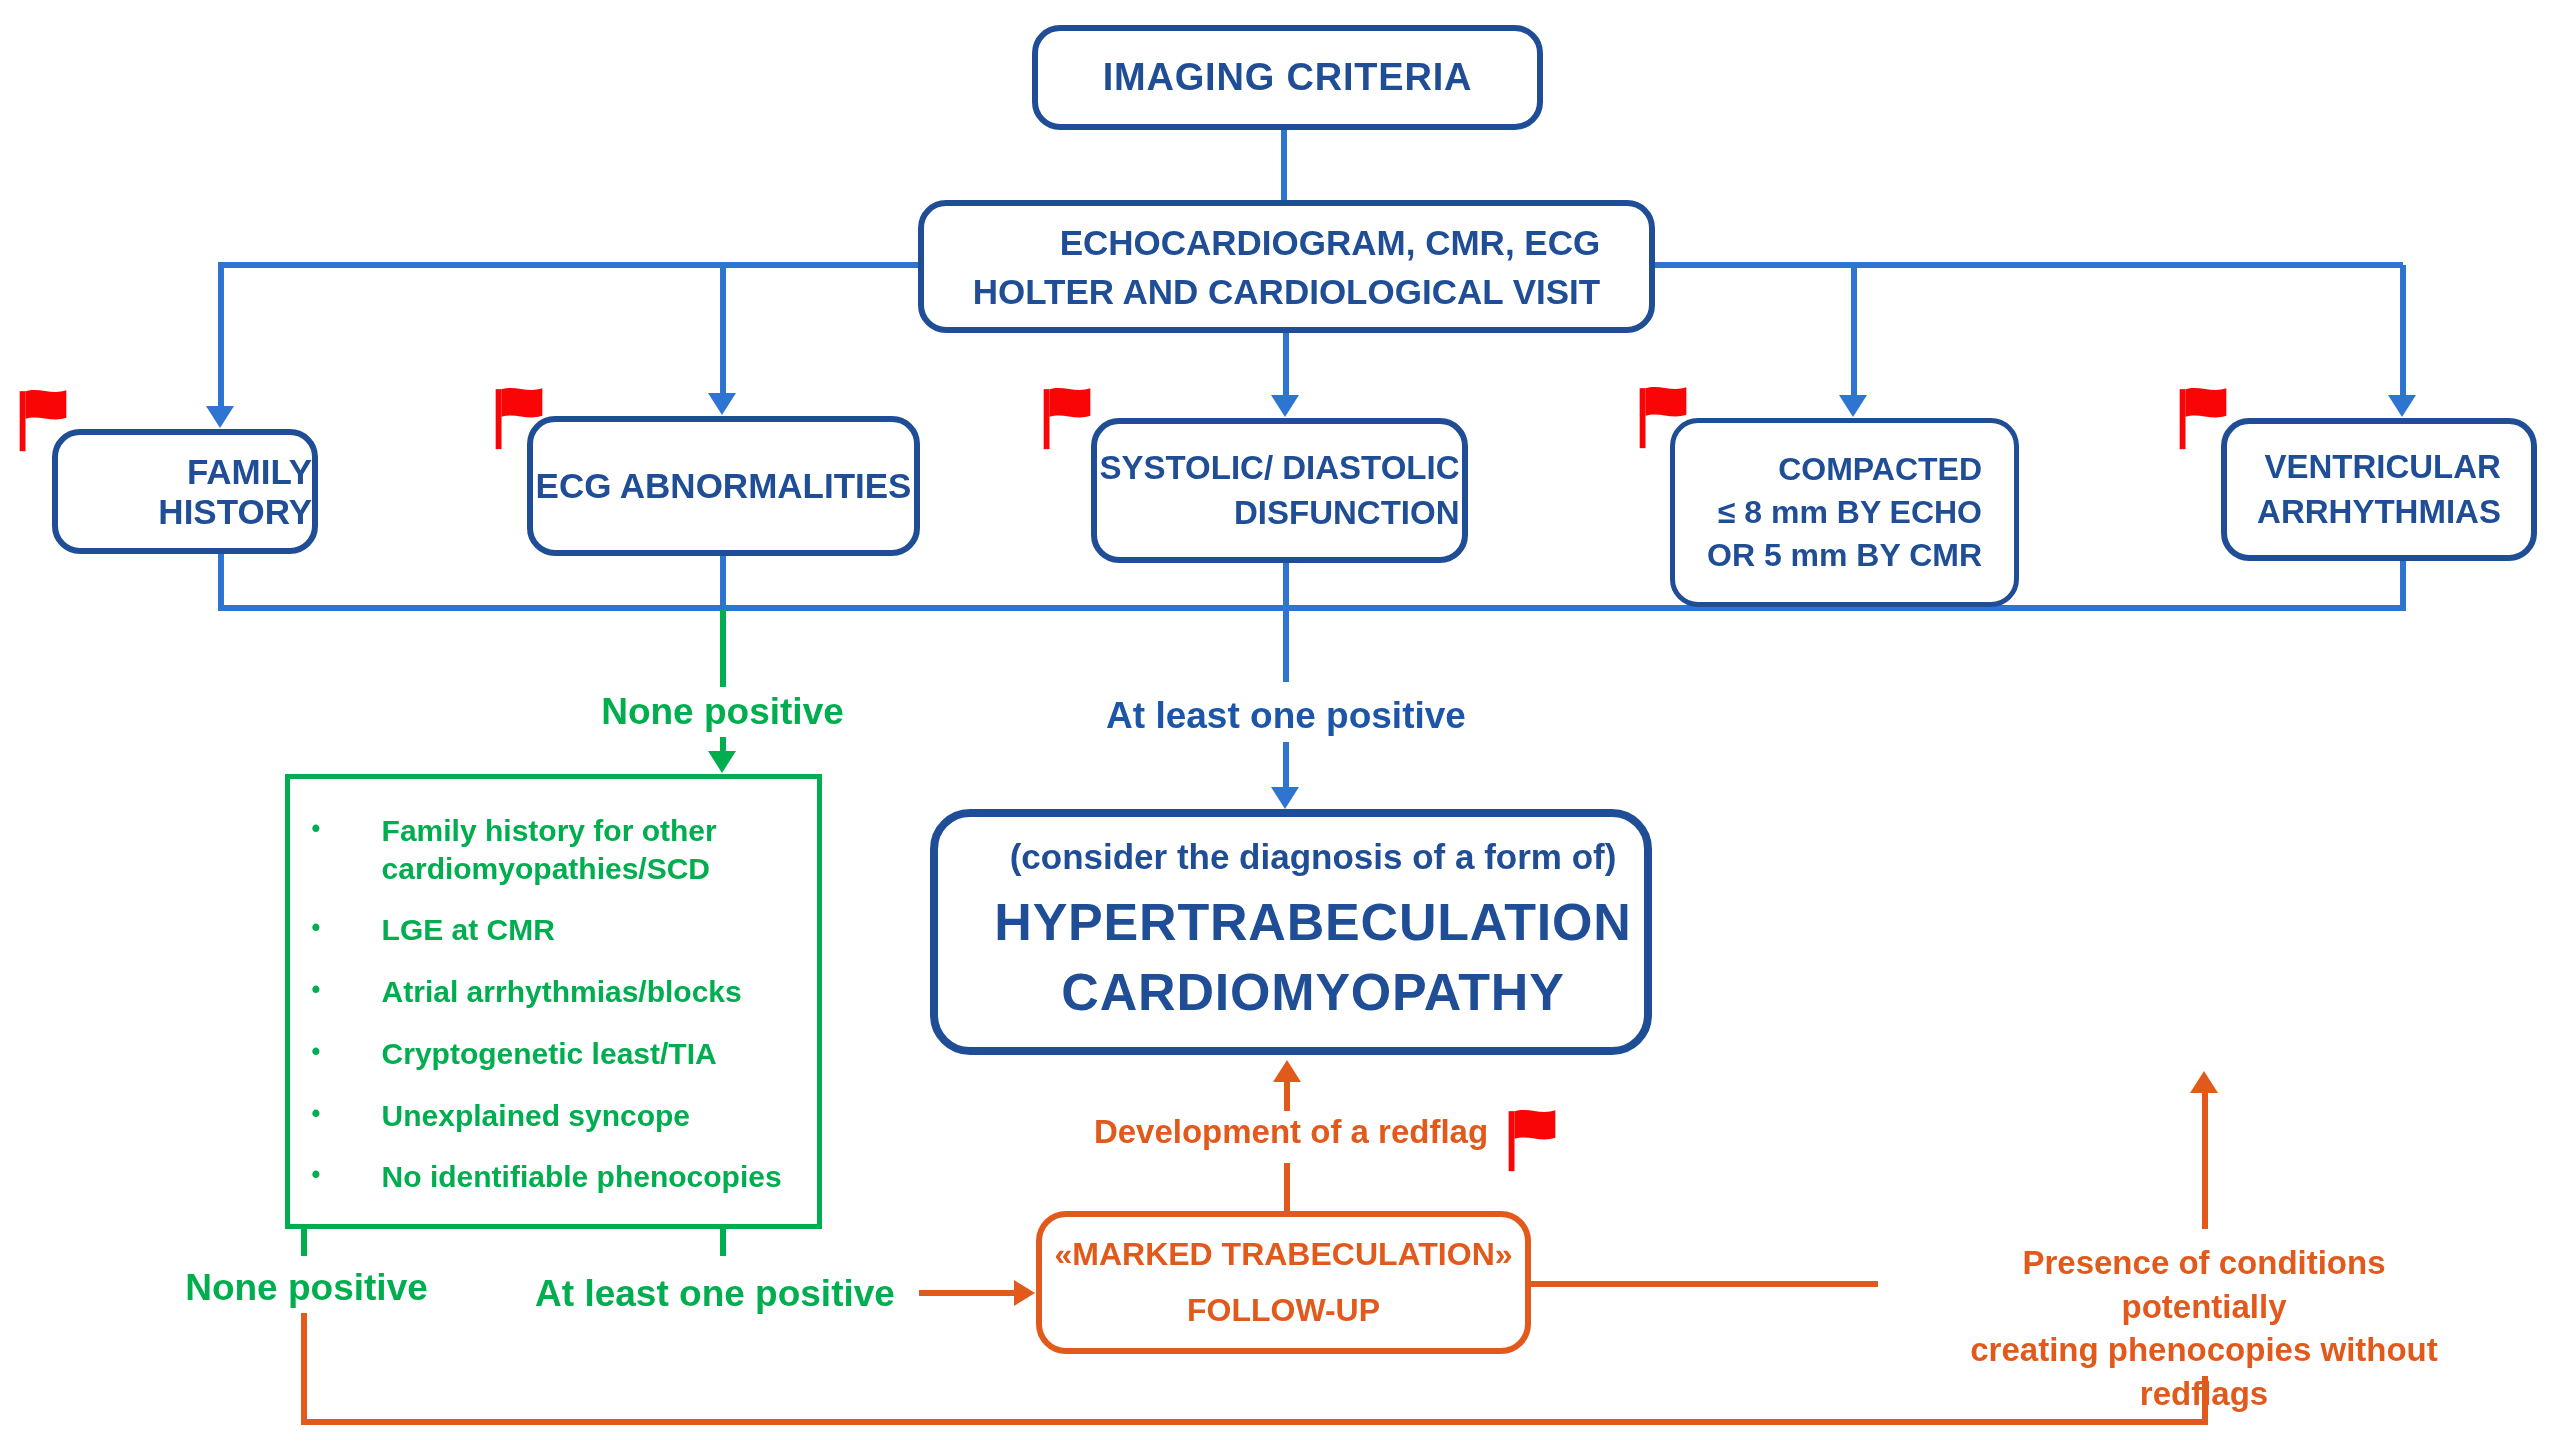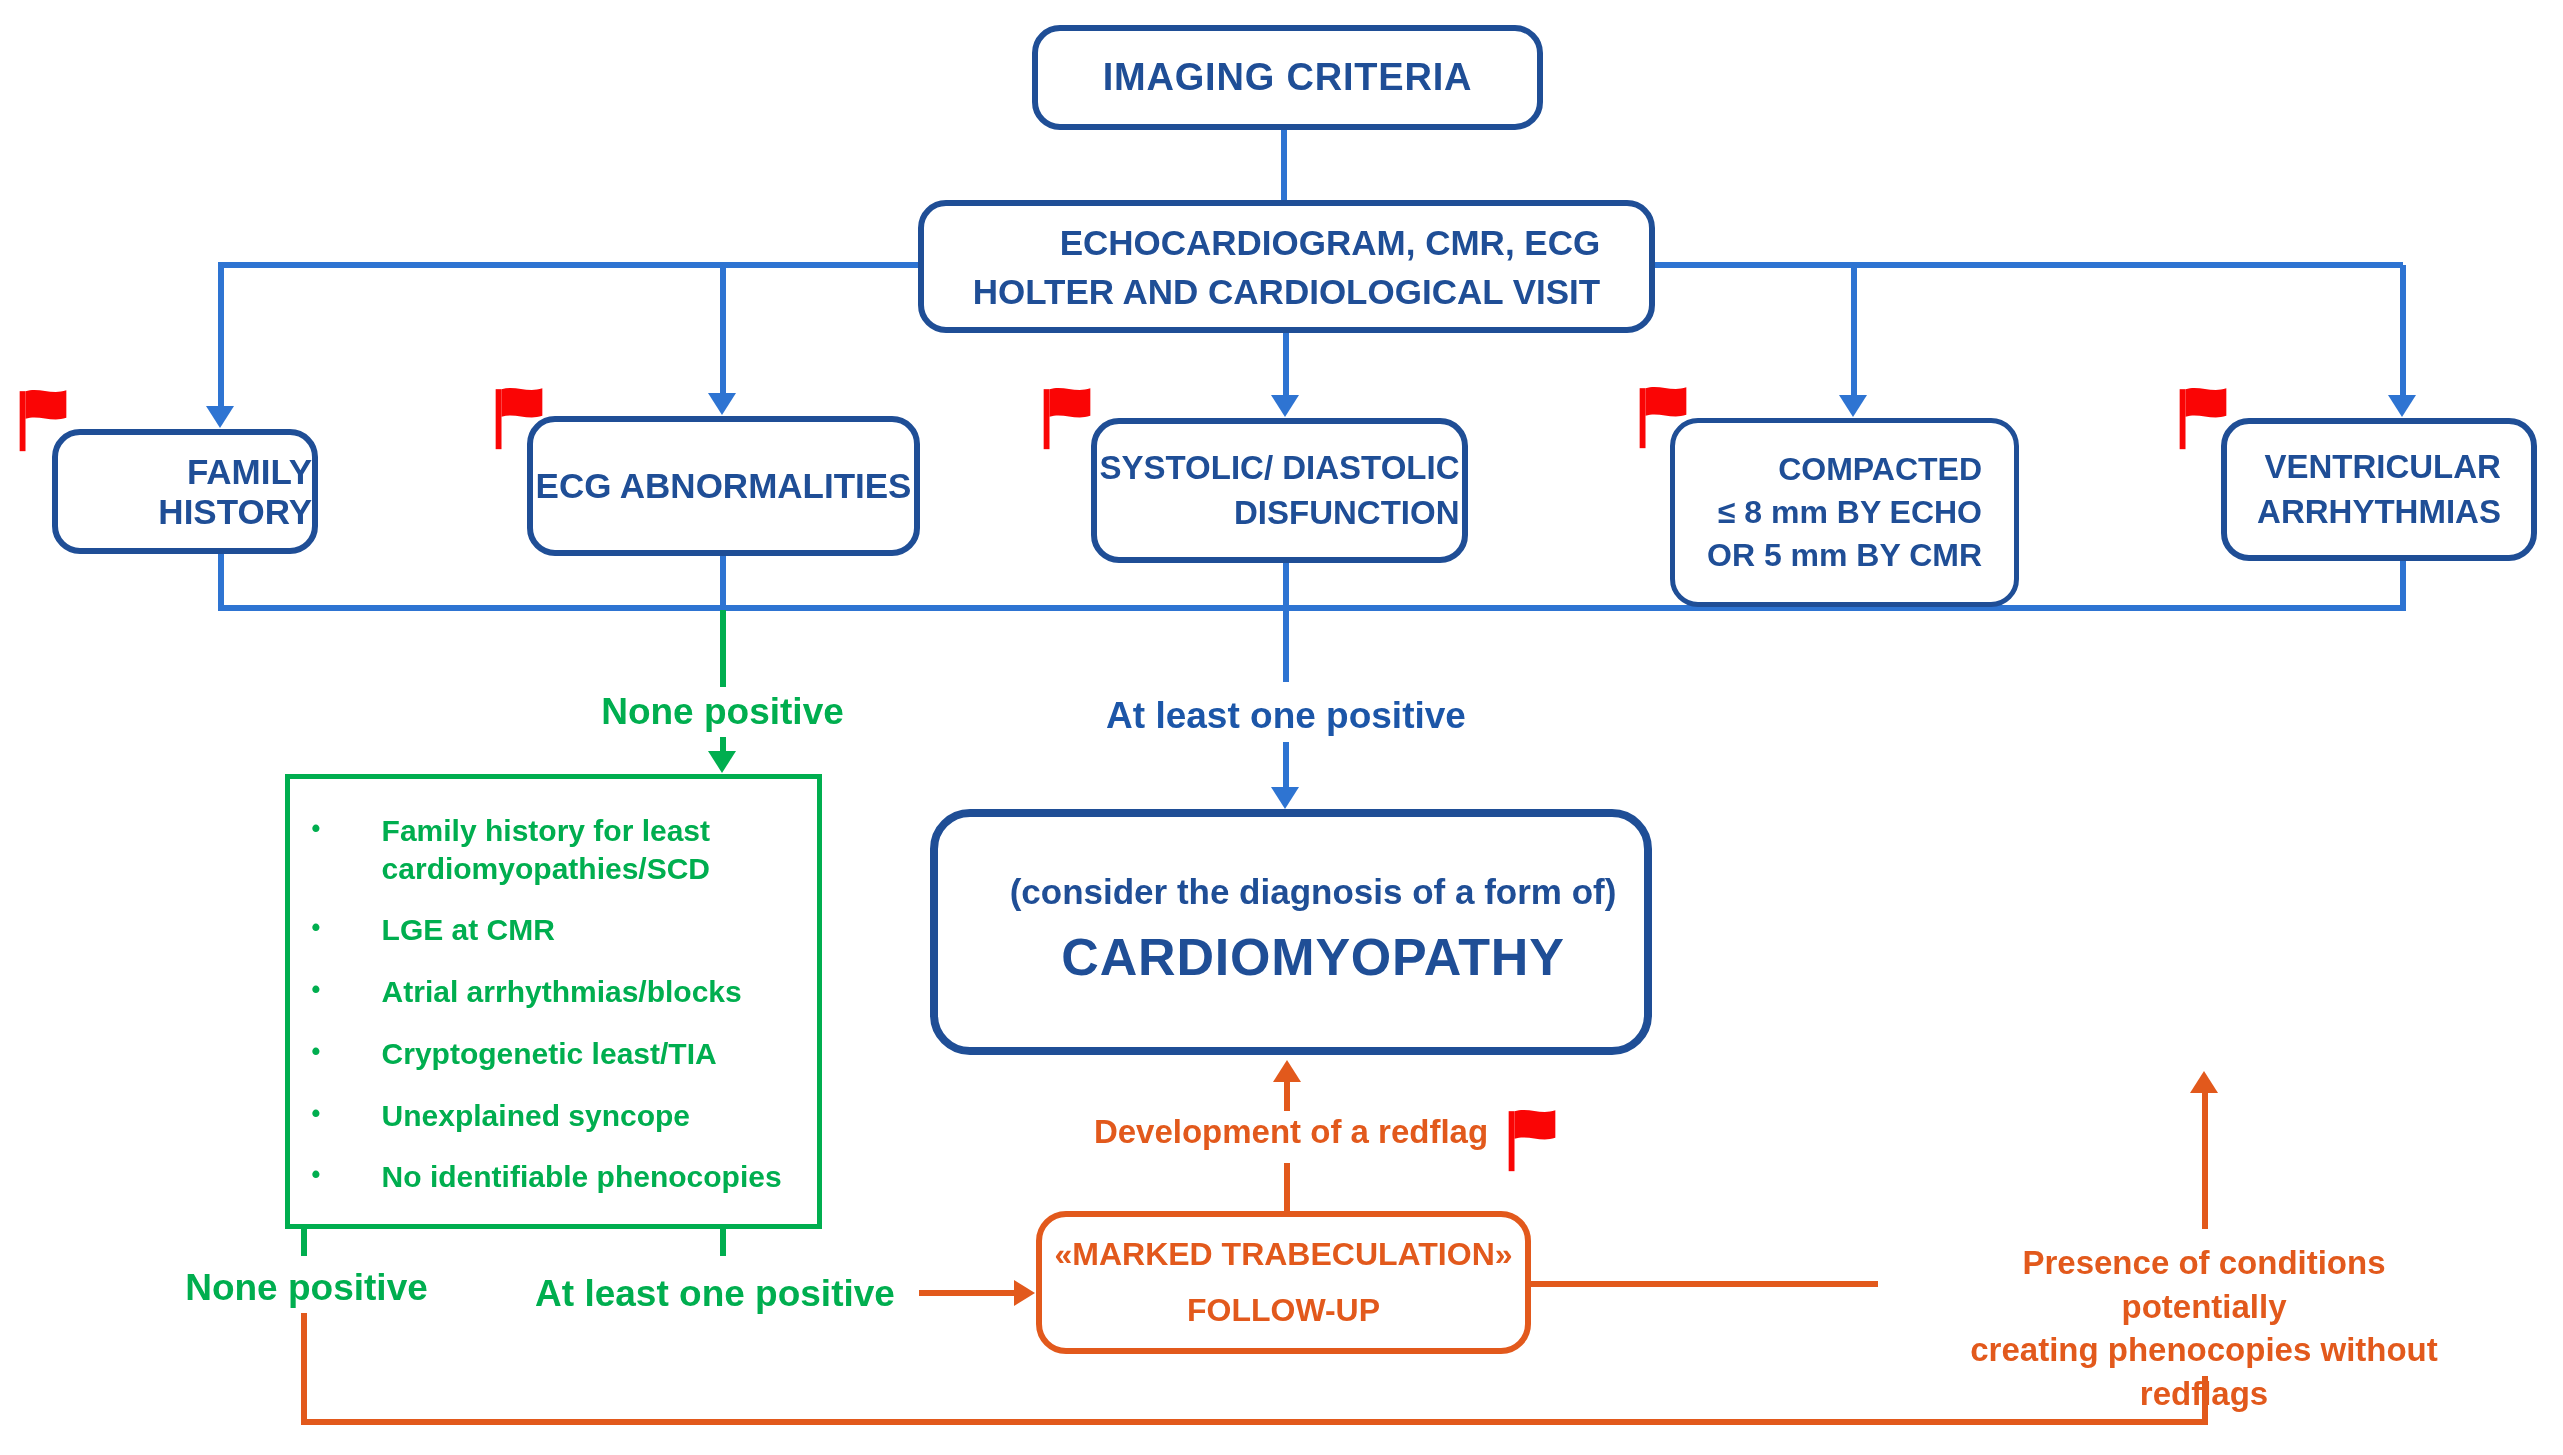--- a/index.html
+++ b/index.html
@@ -176,21 +176,21 @@
   </div>
 
   <div class="box rounded" id="box-ventricular">
     <span class="box-label">VENTRICULAR
 ARRHYTHMIAS</span>
   </div>
 
   <div id="box-checklist">
     <div class="check-item">
       <span class="dot">•</span>
-      <span class="txt">Family history for least
+      <span class="txt">Family history for other
 cardiomyopathies/SCD</span>
     </div>
     <div class="check-item">
       <span class="dot">•</span>
       <span class="txt">LGE at CMR</span>
     </div>
     <div class="check-item">
       <span class="dot">•</span>
       <span class="txt">Atrial arrhythmias/blocks</span>
     </div>
@@ -203,20 +203,21 @@
       <span class="txt">Unexplained syncope</span>
     </div>
     <div class="check-item">
       <span class="dot">•</span>
       <span class="txt">No identifiable phenocopies</span>
     </div>
   </div>
 
   <div class="box" id="box-hyper">
     <span class="pre">(consider the diagnosis of a form of)</span>
+    <span class="big">HYPERTRABECULATION</span>
     <span class="big">CARDIOMYOPATHY</span>
   </div>
 
 
   <div class="box" id="box-marked">
     <span class="l1">«MARKED TRABECULATION»</span>
     <span class="l2">FOLLOW-UP</span>
   </div>
 
   <div class="lbl" id="lbl-none-top">None positive</div>

